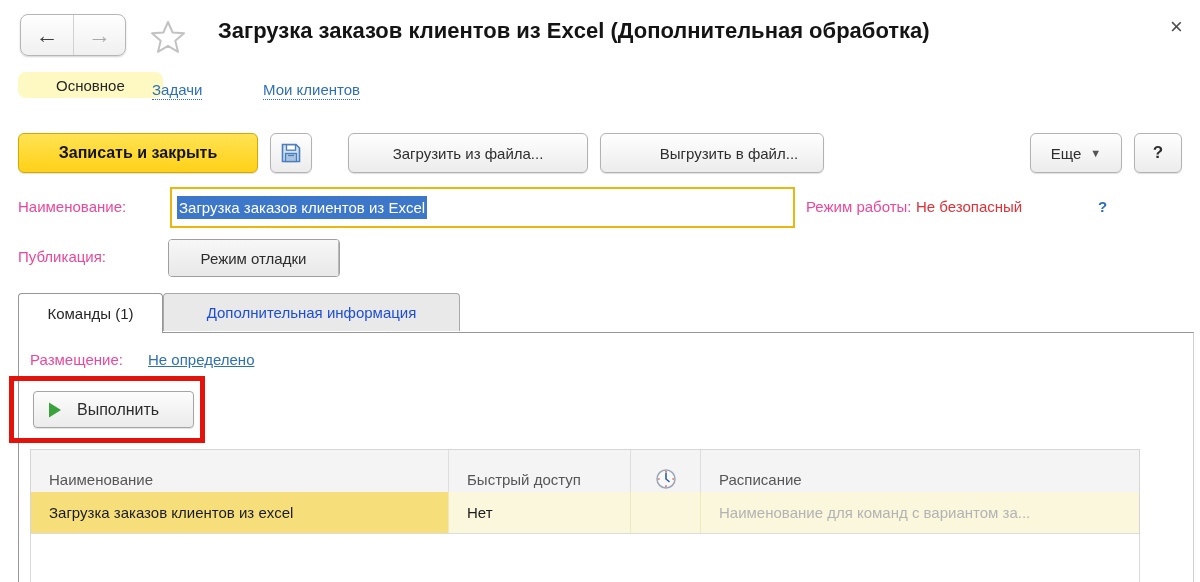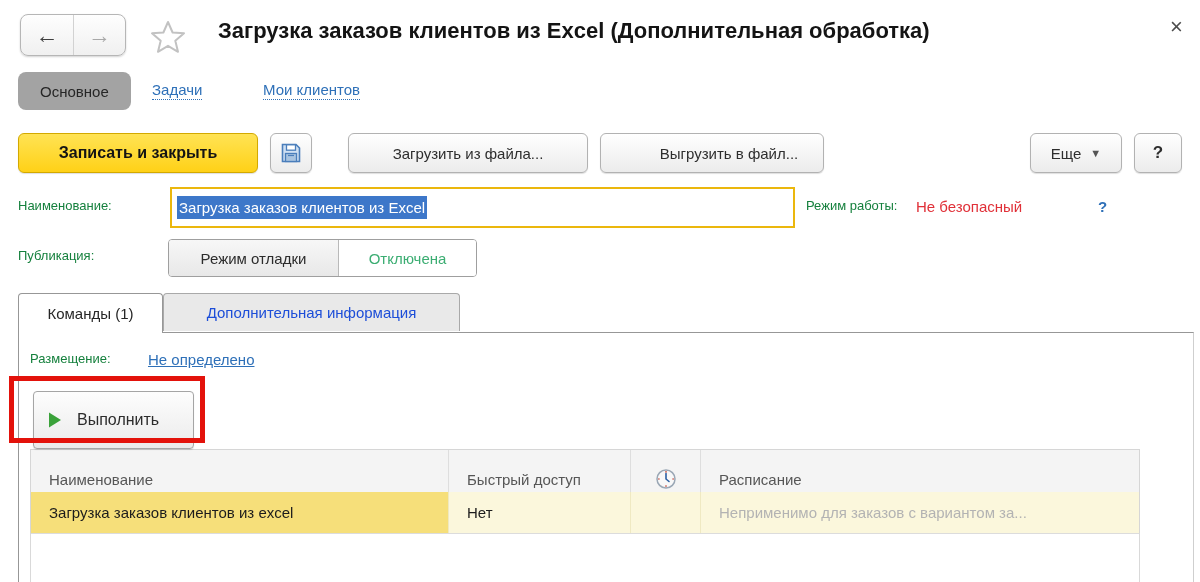--- a/index.html
+++ b/index.html
@@ -12,21 +12,21 @@
             box-shadow:0 1px 2px rgba(0,0,0,.18);box-sizing:border-box;}
   .navbtn{flex:1;display:flex;align-items:center;justify-content:center;font-size:23px;cursor:default;}
   .navbtn + .navbtn{border-left:1px solid #d2d2d2;}
   .arrow-back{color:#3f3f3f;} .arrow-fwd{color:#a8a8a8;}
 
   .star{position:absolute;left:148px;top:17px;width:40px;height:40px;}
   .page-title{position:absolute;left:218px;top:18px;font-size:22px;font-weight:bold;color:#141414;white-space:nowrap;}
   .close-x{position:absolute;left:1170px;top:16px;font-size:22px;color:#4c4c4c;line-height:1;}
 
   
-  .nav-main{position:absolute;left:18px;top:72px;height:38px;padding:0 22px;background:#a3a3a3;
+  .nav-main{position:absolute;left:18px;top:72px;height:26px;padding:0 38px;background:#fef9c3;
             border-radius:8px;display:flex;align-items:center;font-size:15px;color:#262626;}
   .link{color:#2e70b8;font-size:15px;white-space:nowrap;}
   .dotted{border-bottom:1px dotted #2e70b8;padding-bottom:1px;}
   .solidu{text-decoration:underline;}
   .nav-tasks{position:absolute;left:152px;top:81px;}
   .nav-notes{position:absolute;left:263px;top:81px;}
 
   
   .btn{position:absolute;height:40px;display:flex;align-items:center;justify-content:center;
        background:linear-gradient(#ffffff,#ececec);border:1px solid #b2b2b2;border-radius:6px;
@@ -34,21 +34,21 @@
   #btn-save{left:18px;top:133px;width:240px;background:linear-gradient(#ffe354,#ffd117);
             border-color:#d3a900;font-weight:bold;color:#141414;font-size:16px;}
   #btn-floppy{left:270px;top:133px;width:42px;}
   #btn-load{left:348px;top:133px;width:240px;}
   #btn-unload{left:600px;top:133px;width:224px;padding-left:34px;}
   #btn-more{left:1030px;top:133px;width:92px;}
   #btn-help{left:1134px;top:133px;width:48px;font-weight:bold;font-size:17px;}
   .caret{font-size:11px;color:#555;margin-left:9px;}
 
   
-  .lbl{position:absolute;font-size:13px;color:#15803d;white-space:nowrap;}
+  .lbl{position:absolute;font-size:15px;color:#ec4899;white-space:nowrap;}
   #lbl-name{left:18px;top:198px;}
   .input-name{position:absolute;left:170px;top:187px;width:625px;height:41px;background:#fff;
               border:2px solid #ebb70d;display:flex;align-items:center;padding:0 5px;box-sizing:border-box;}
   .sel-text{background:#3d77c9;color:#fff;font-size:15px;padding:3px 2px;white-space:nowrap;}
   #lbl-mode{left:806px;top:198px;}
   .mode-value{position:absolute;left:916px;top:198px;font-size:15px;color:#e03038;white-space:nowrap;}
   .mode-help{position:absolute;left:1098px;top:198px;font-size:15px;color:#2e70b8;font-weight:bold;}
 
   
   #lbl-pub{left:18px;top:248px;}
@@ -66,21 +66,21 @@
                 border-radius:4px 4px 0 0;z-index:4;color:#262626;}
   #tab-info{left:163px;width:297px;height:38px;background:#e9e9e9;border:1px solid #a9a9a9;border-bottom:none;
             border-radius:4px 4px 0 0;color:#1d4ed8;z-index:2;}
   .panel{position:absolute;left:18px;top:332px;width:1176px;height:250px;background:#fff;
          border-top:1px solid #979797;border-left:1px solid #979797;border-right:1px solid #cfcfcf;
          box-sizing:border-box;z-index:1;}
   #lbl-place{left:30px;top:351px;z-index:3;}
   .place-link{position:absolute;left:148px;top:351px;z-index:3;}
 
   
-  .exec-btn{position:absolute;left:33px;top:391px;width:161px;height:58px;display:flex;align-items:center;
+  .exec-btn{position:absolute;left:33px;top:391px;width:161px;height:37px;display:flex;align-items:center;
             background:linear-gradient(#fdfdfd,#ebebeb);border:1px solid #a5a5a5;border-radius:4px;
             box-sizing:border-box;z-index:5;padding-left:13px;box-shadow:0 1px 1px rgba(0,0,0,.12);}
   .exec-label{font-size:16px;color:#2c2c2c;margin-left:14px;}
   .red-rect{position:absolute;left:9px;top:376px;width:196px;height:67px;border:5px solid #e3120b;
             box-sizing:border-box;z-index:6;pointer-events:none;}
 
   
   .thead{position:absolute;left:30px;top:449px;width:1110px;height:60px;background:#f4f4f4;
          border:1px solid #d6d6d6;box-sizing:border-box;display:flex;z-index:3;justify-content:space-between;}
   .th{display:flex;align-items:center;padding-left:18px;font-size:15px;color:#565656;
@@ -156,21 +156,20 @@
     <span class="sel-text">Загрузка заказов клиентов из Excel</span>
   </div>
 
   <div class="lbl" id="lbl-mode">Режим работы:</div>
   <div class="mode-value">Не безопасный</div>
   <div class="mode-help">?</div>
 
   <div class="lbl" id="lbl-pub">Публикация:</div>
   <div class="seg-group">
     <div class="seg seg-2">Режим отладки</div>
-    <div class="seg seg-3 selected">Отключена</div>
   </div>
 
   <div class="panel"></div>
   <div class="ctab" id="tab-commands">Команды (1)</div>
   <div class="ctab" id="tab-info">Дополнительная информация</div>
 
   <div class="lbl" id="lbl-place">Размещение:</div>
   <div class="link solidu place-link">Не определено</div>
 
   <div class="exec-btn">
@@ -198,18 +197,18 @@
         </svg>
       </span>
     </div>
     <div class="th th-sched">Расписание</div>
   </div>
 
   <div class="trow">
     <div class="td td-name">Загрузка заказов клиентов из excel</div>
     <div class="td td-quick">Нет</div>
     <div class="td td-clock"></div>
-    <div class="td td-sched">Неприменимо для заказов с вариантом за...</div>
+    <div class="td td-sched">Наименование для команд с вариантом за...</div>
   </div>
 
   <div class="tbody-rest"></div>
 
 </div>
 
 </body></html>

